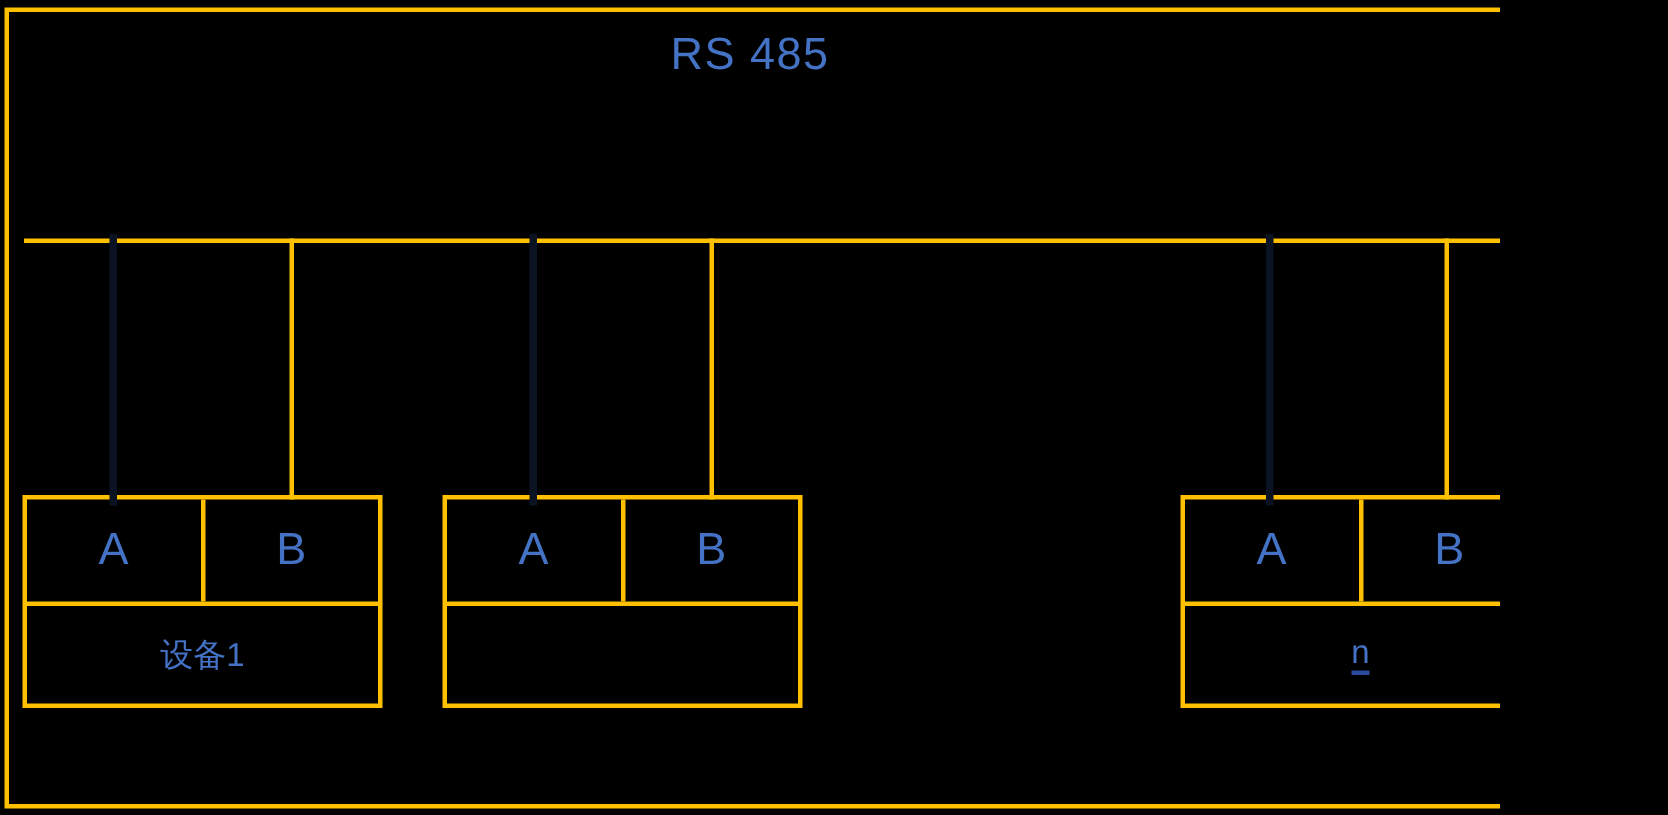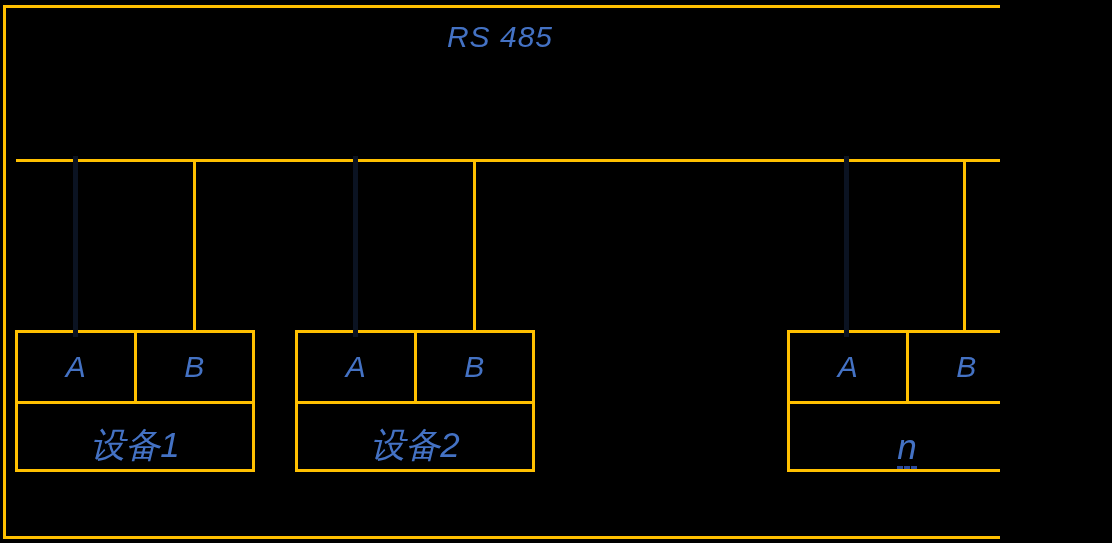--- a/index.html
+++ b/index.html
@@ -7,21 +7,20 @@
     padding: 0;
     background: #000000;
   }
   .stage {
     position: relative;
     width: 1000px;
     height: 543px;
     background: #000000;
     overflow: hidden;
     font-family: "Liberation Sans", "DejaVu Sans", sans-serif;
-    font-style: italic;
   }
   
   .frame {
     position: absolute;
     left: 3px;
     top: 5px;
     width: 1102px;
     height: 534px;
     border: 3px solid #FFC000;
     box-sizing: border-box;
@@ -99,24 +98,24 @@
     justify-content: center;
     color: #4472C4;
     font-size: 30px;
   }
   .tcell.a {
     border-right: 3px solid #FFC000;
   }
   .nrow {
     flex: 1;
     display: flex;
-    align-items: flex-end;
+    align-items: center;
     justify-content: center;
     color: #4472C4;
-    font-size: 35px;
+    font-size: 22px;
   }
   .name-suffix {
     display: inline-block;
     border-bottom: 3px dashed #2b4a9e;
     line-height: 1.05;
   }
 </style>
 </head>
 <body>
 
@@ -149,24 +148,20 @@
 
   <div class="device d2">
     <div class="trow">
       <div class="tcell a">
         <span>A</span>
       </div>
       <div class="tcell b">
         <span>B</span>
       </div>
     </div>
-    <div class="nrow">
-      <span>设备2</span>
-        <span class="name-suffix"></span>
-    </div>
   </div>
 
   <div class="device d3">
     <div class="trow">
       <div class="tcell a">
         <span>A</span>
       </div>
       <div class="tcell b">
         <span>B</span>
       </div>

